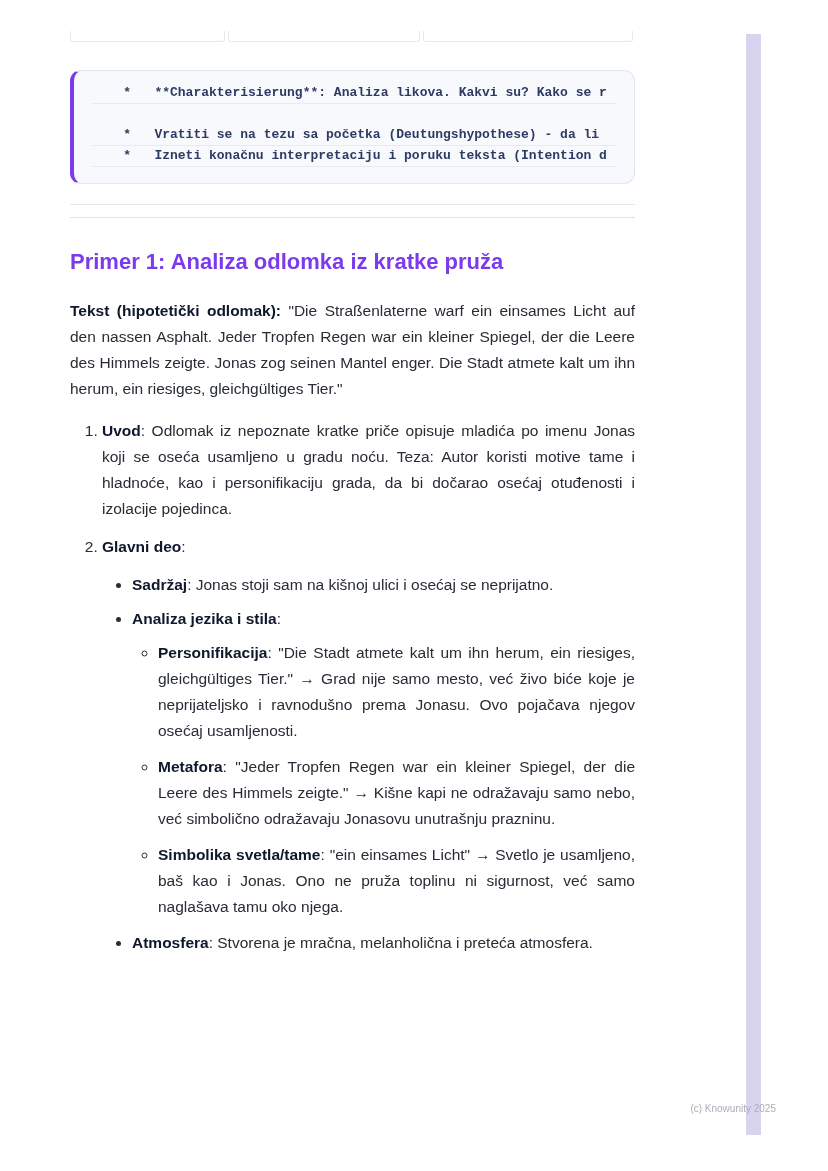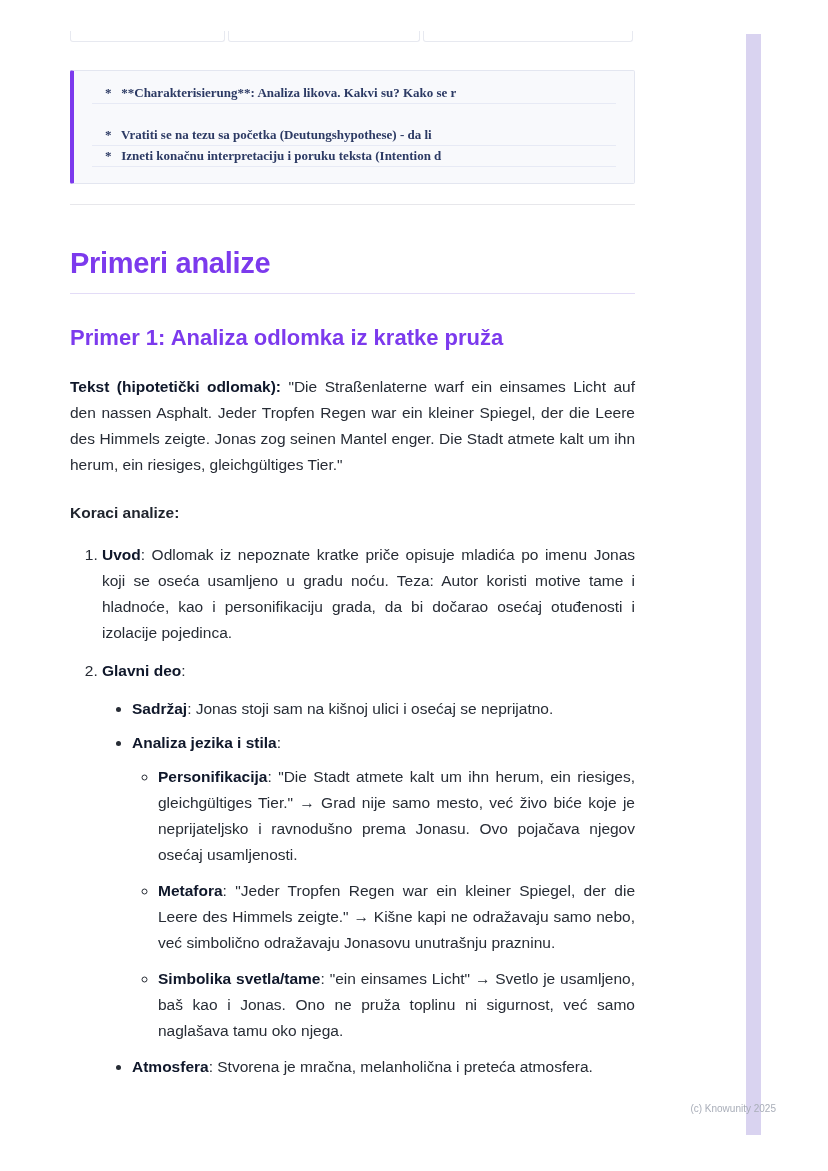--- a/index.html
+++ b/index.html
@@ -23,23 +23,23 @@
   .table-remnant .cell { border:1px solid #e7e9f0; border-top:none; border-radius:0 0 3px 3px; }
   .table-remnant .cell:nth-child(1){ width:155px; }
   .table-remnant .cell:nth-child(2){ width:192px; }
   .table-remnant .cell:nth-child(3){ width:210px; }
 
   .code-block {
     margin-top:70px;
     background:#f8f9fc;
     border:1px solid #e3e6f0;
     border-left:4px solid #7c3aed;
-    border-radius:2px;
+    border-radius:11px;
     padding:12px 18px 16px 18px;
-    font-family:Liberation Serif, serif;
+    font-family:Liberation Mono, monospace;
     font-size:13px;
     font-weight:600;
     color:#2c3a64;
     overflow:hidden;
   }
   .code-line {
     height:21px; line-height:20px;
     white-space:pre; overflow:hidden;
     border-bottom:1px solid #e7eaf5;
   }
@@ -104,29 +104,27 @@
 
   <div class="code-block">
     <div class="code-line">    *   **Charakterisierung**: Analiza likova. Kakvi su? Kako se r</div>
     <div class="code-line blank"></div>
     <div class="code-line">    *   Vratiti se na tezu sa početka (Deutungshypothese) - da li</div>
     <div class="code-line">    *   Izneti konačnu interpretaciju i poruku teksta (Intention d</div>
   </div>
 
   <hr class="divider">
 
-  <h1 class="page-title">Primeri analize</h1>
 
   <hr class="divider purple">
 
   <h2 class="section-title">Primer 1: Analiza odlomka iz kratke pruža</h2>
 
   <p class="para"><strong>Tekst (hipotetički odlomak): </strong><span>"Die Straßenlaterne warf ein einsames Licht auf den nassen Asphalt. Jeder Tropfen Regen war ein kleiner Spiegel, der die Leere des Himmels zeigte. Jonas zog seinen Mantel enger. Die Stadt atmete kalt um ihn herum, ein riesiges, gleichgültiges Tier."</span></p>
 
-  <p class="para bold-only">Koraci analize:</p>
 
   <ol class="steps">
     <li><strong>Uvod</strong><span>: Odlomak iz nepoznate kratke priče opisuje mladića po imenu Jonas koji se oseća usamljeno u gradu noću. Teza: Autor koristi motive tame i hladnoće, kao i personifikaciju grada, da bi dočarao osećaj otuđenosti i izolacije pojedinca.</span></li>
     <li><strong>Glavni deo</strong><span>:</span>
       <ul class="bullets">
         <li><strong>Sadržaj</strong><span>: Jonas stoji sam na kišnoj ulici i osećaj se neprijatno.</span></li>
         <li><strong>Analiza jezika i stila</strong><span>:</span>
           <ul class="subbullets">
             <li><strong>Personifikacija</strong><span>: "Die Stadt atmete kalt um ihn herum, ein riesiges, gleichgültiges Tier." → Grad nije samo mesto, već živo biće koje je neprijateljsko i ravnodušno prema Jonasu. Ovo pojačava njegov osećaj usamljenosti.</span></li>
             <li><strong>Metafora</strong><span>: "Jeder Tropfen Regen war ein kleiner Spiegel, der die Leere des Himmels zeigte." → Kišne kapi ne odražavaju samo nebo, već simbolično odražavaju Jonasovu unutrašnju prazninu.</span></li>

